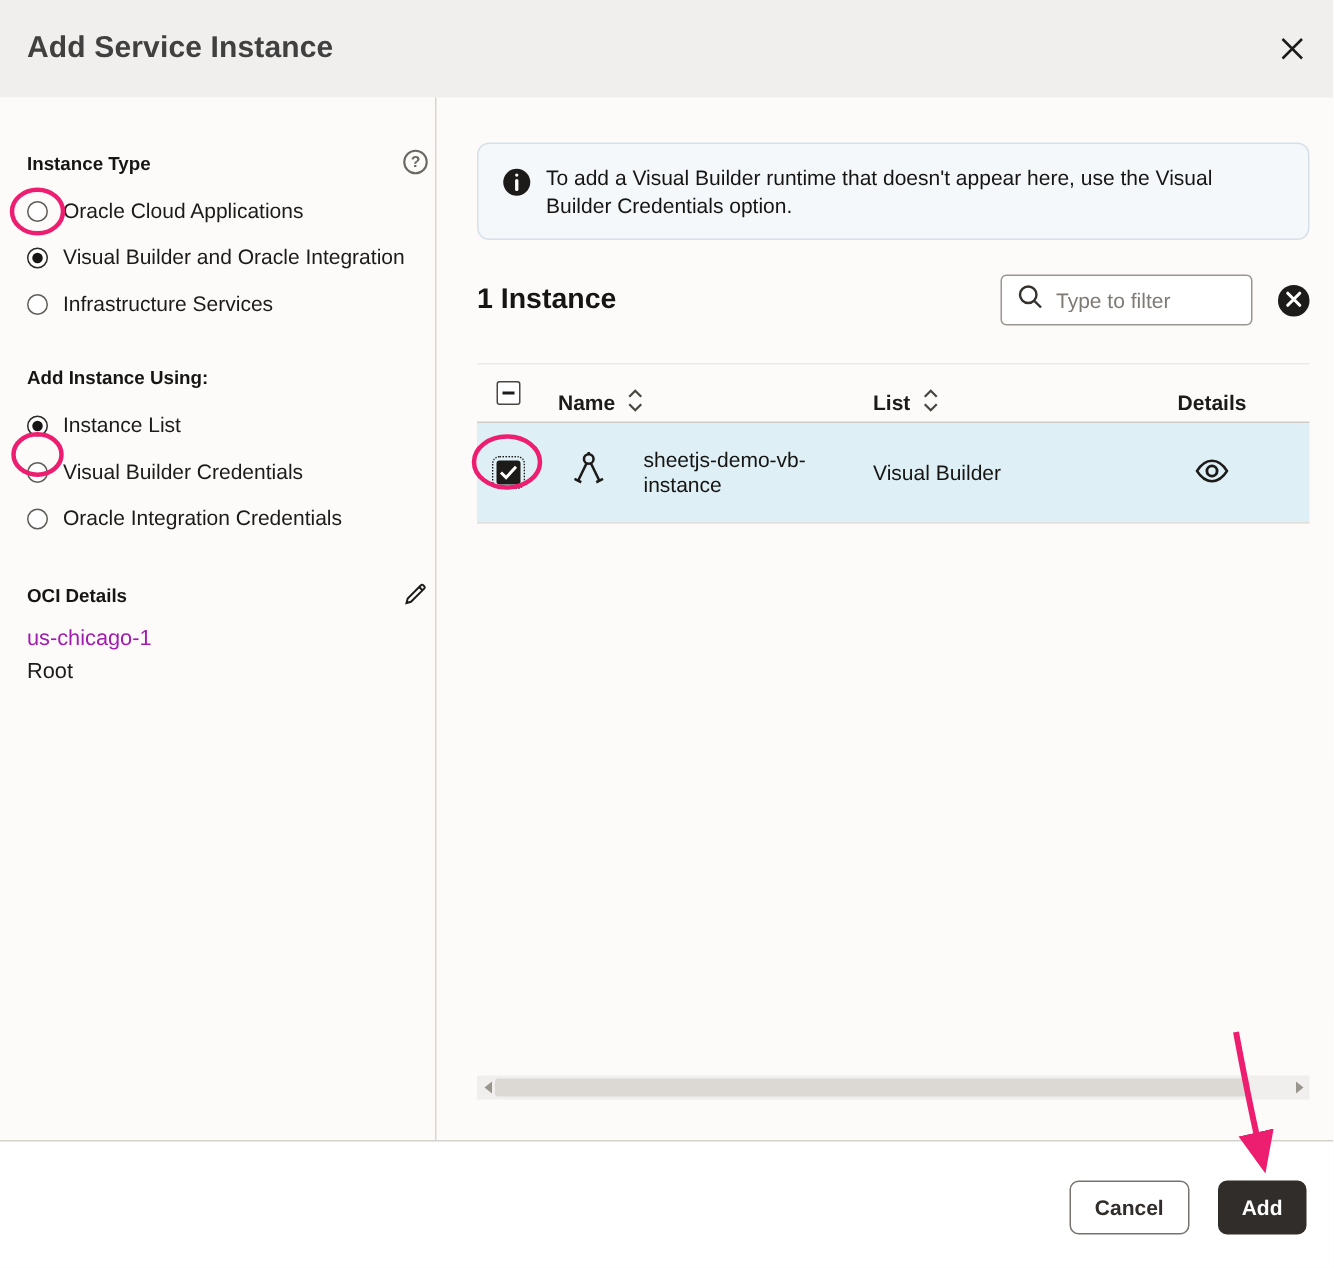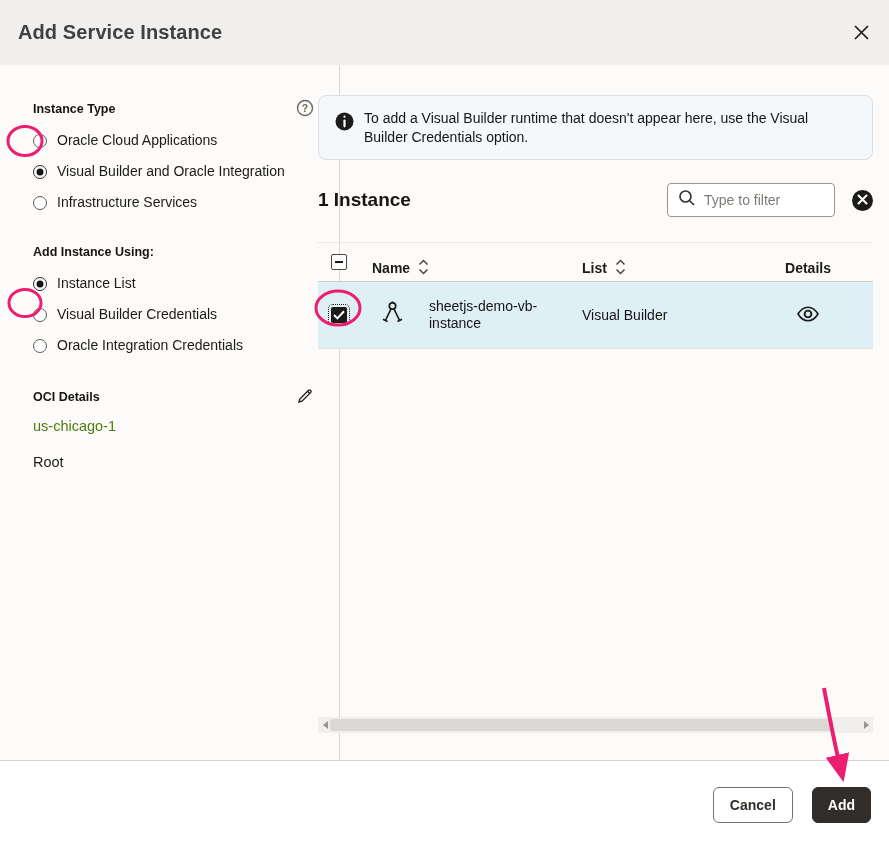--- a/index.html
+++ b/index.html
@@ -9,37 +9,37 @@
 
   
   .dlg-header { position:absolute; left:0; top:0; width:889px; height:65px; background:#f1efed;
     display:flex; align-items:center; justify-content:space-between; padding:0 18px; }
   .dlg-title { font-size:20px; font-weight:700; color:#404040; letter-spacing:.1px; }
   .close-btn { width:28px; height:28px; border:none; background:transparent; cursor:pointer;
     display:flex; align-items:center; justify-content:center; margin-right:-4px; }
   .close-btn svg { display:block; }
 
   
-  .sidebar { position:absolute; left:15px; top:65px; width:325px; height:695px;
-    border-right:1px solid #d9d6d2; padding:36px 24px 0 18px; background:#fcfbfa; }
+  .sidebar { position:absolute; left:0; top:65px; width:291px; height:695px;
+    border-right:1px solid #d9d6d2; padding:36px 3px 0 18px; background:#fcfbfa; }
   .section-label-row { display:flex; align-items:center; justify-content:space-between; height:16px; }
   .section-label { font-size:12.5px; font-weight:700; color:#161513; }
   .icon-btn { border:none; background:transparent; cursor:pointer; width:20px; height:20px;
     display:flex; align-items:center; justify-content:center; padding:0; }
   .radio-group { margin-top:14px; display:flex; flex-direction:column; gap:12px; }
   .radio-opt { display:flex; gap:10px; cursor:pointer; font-size:14px; line-height:19px; color:#1c1b19; }
   .radio { flex:0 0 auto; width:14px; height:14px; margin-top:2.5px; border-radius:50%;
     border:1.5px solid #5f5b56; background:#fff; position:relative; }
   .radio.checked { border-color:#2b2926; }
   .radio.checked::after { content:""; position:absolute; left:50%; top:50%; width:7px; height:7px;
     transform:translate(-50%,-50%); border-radius:50%; background:#161513; }
   .sect2 { margin-top:32px; }
   .sect3 { margin-top:34px; }
-  .oci-line1 { margin-top:13px; font-size:14.5px; color:#4d7c0f; }
-  .oci-line2 { margin-top:20px;  font-size:14.5px; color:#1c1b19; }
+  .oci-line1 { margin-top:13px; font-size:14.5px; color:#a21caf; }
+  .oci-line2 { margin-top:6px;  font-size:14.5px; color:#1c1b19; }
 
   
   .main { position:absolute; left:291px; top:65px; width:598px; height:695px; padding:30px 16px 0 27px; }
   .info-banner { width:555px; min-height:62px; background:#f4f8fb; border:1px solid #d7e0e8;
     border-radius:8px; display:flex; gap:10px; padding:13px 16px; }
   .info-icon { flex:0 0 auto; margin-top:3px; }
   .info-text { font-size:14px; line-height:18.5px; color:#161513; max-width:478px; }
 
   .toolbar { margin-top:22px; width:555px; display:flex; align-items:center; justify-content:space-between; height:36px; }
   .count-heading { font-size:19px; font-weight:700; color:#161513; }

